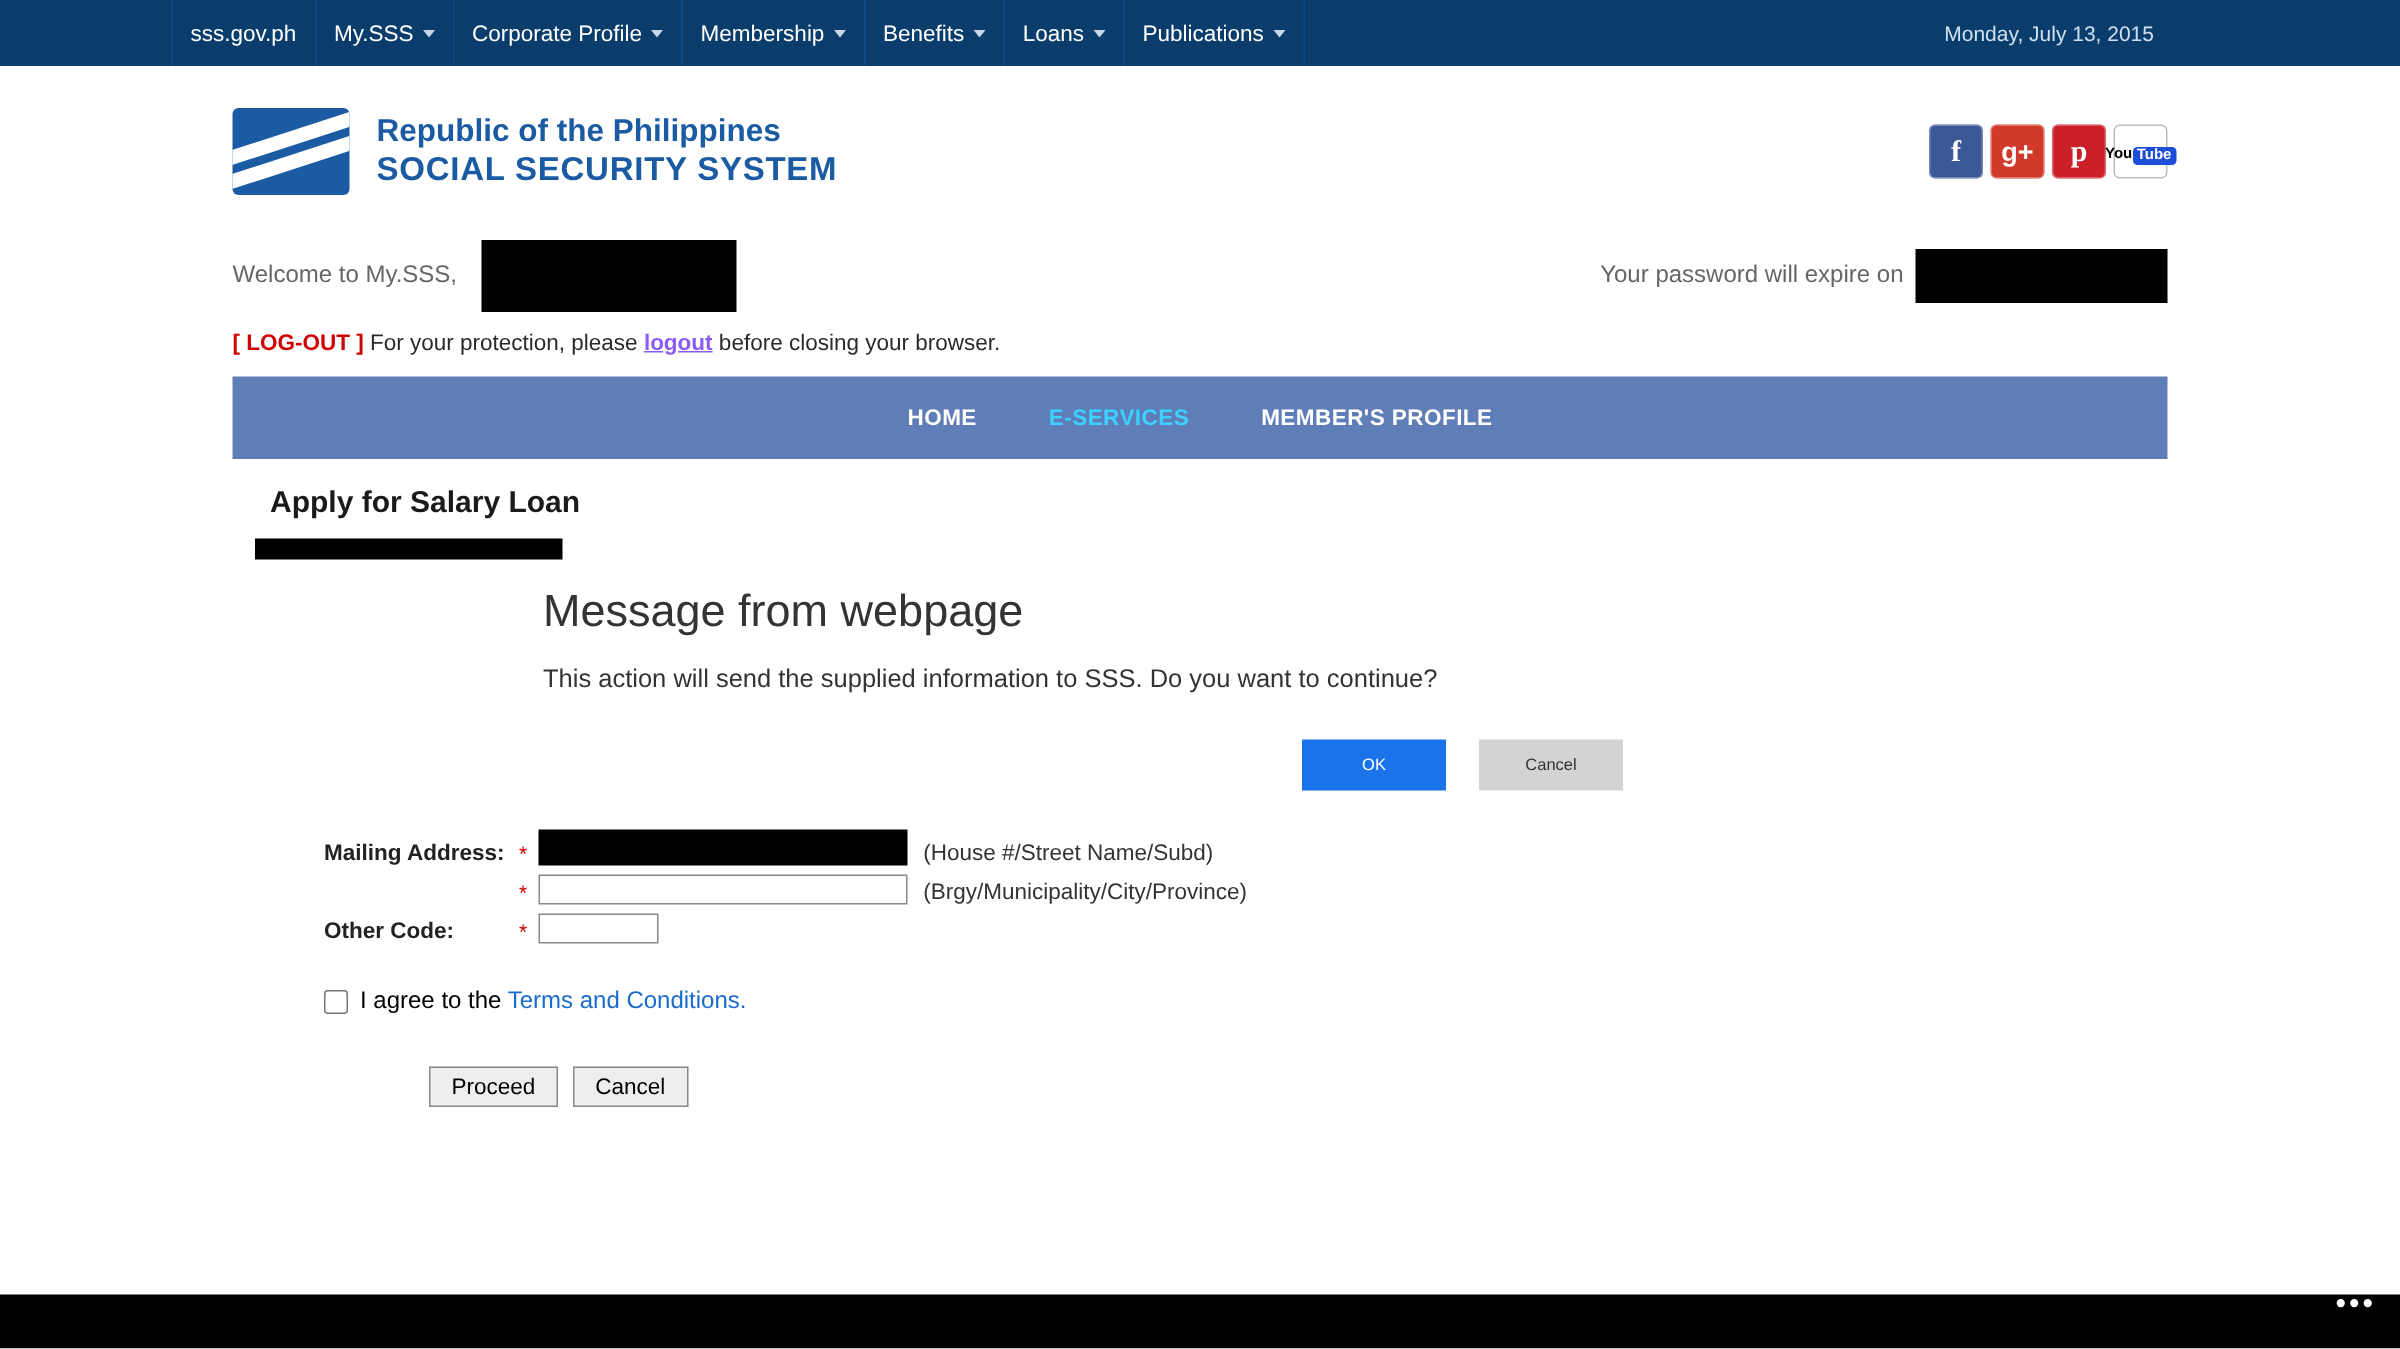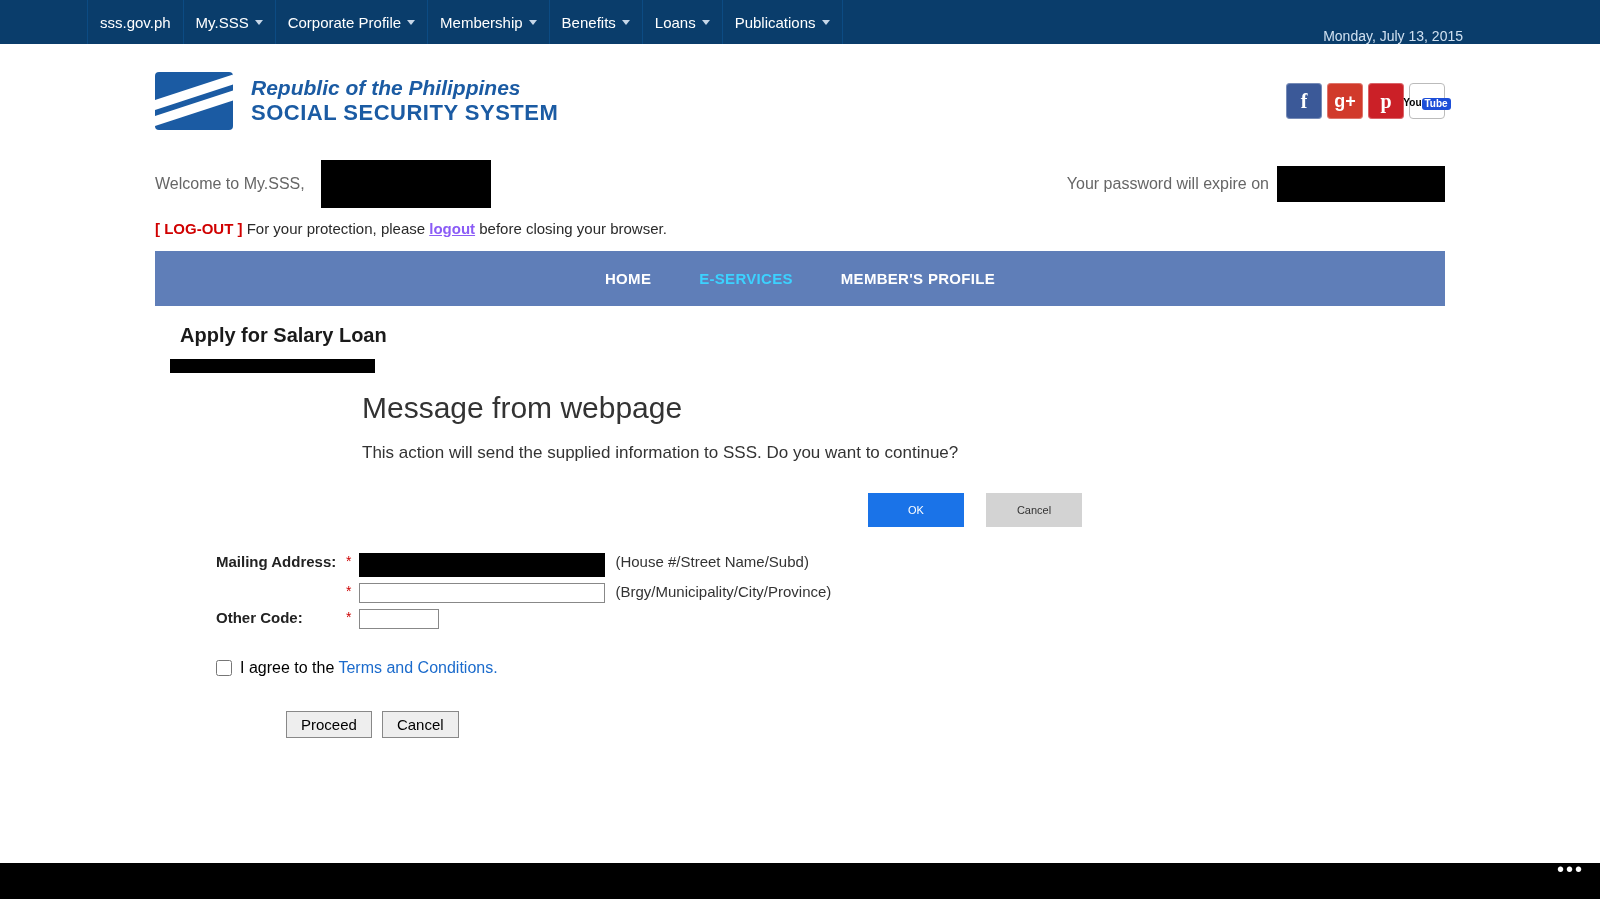--- a/index.html
+++ b/index.html
@@ -9,22 +9,22 @@
       width: 1600px;
       height: 899px;
       position: relative;
       overflow: hidden;
     }
     
     .top-navbar {
       background: #0a3d6b;
       height: 44px;
       display: flex;
-      align-items: flex-end;
-      padding: 0 87px;
+      align-items: center;
+      padding: 0 114px;
       color: #fff;
       font-size: 15px;
     }
     .nav-item {
       padding: 0 12px;
       height: 44px;
       display: flex;
       align-items: center;
       border-right: 1px solid #0c4b83;
       cursor: pointer;
@@ -70,21 +70,21 @@
       position: absolute;
       left: -10px;
       width: 120%;
       height: 10px;
       background: #fff;
       transform: skewY(-18deg);
     }
     .logo-box::before { top: 16px; }
     .logo-box::after { top: 32px; }
     .brand-text { color: #1b5ba3; font-weight: bold; }
-    .brand-line1 { font-size: 21px; font-style: italic; }
+    .brand-line1 { font-size: 21px; }
     .brand-line2 { font-size: 22px; letter-spacing: 0.5px; }
     .social {
       display: flex;
       gap: 5px;
     }
     .social-icon {
       width: 36px; height: 36px;
       border-radius: 4px;
       color: #fff;
       display: flex;
@@ -181,21 +181,21 @@
     }
     .btn-ok { background: #1a73e8; color: #fff; }
     .btn-cancel-dialog { background: #d3d3d3; color: #333; }
     
     .form {
       margin-top: 26px;
       padding-left: 216px;
     }
     .form-row {
       display: flex;
-      align-items: flex-start;
+      align-items: flex-end;
       margin-bottom: 6px;
     }
     .form-label {
       width: 130px;
       font-size: 15px;
       font-weight: bold;
       color: #222;
     }
     .req { color: #c00; margin: 0 4px 0 0; font-size: 14px; }
     .redact-input {

